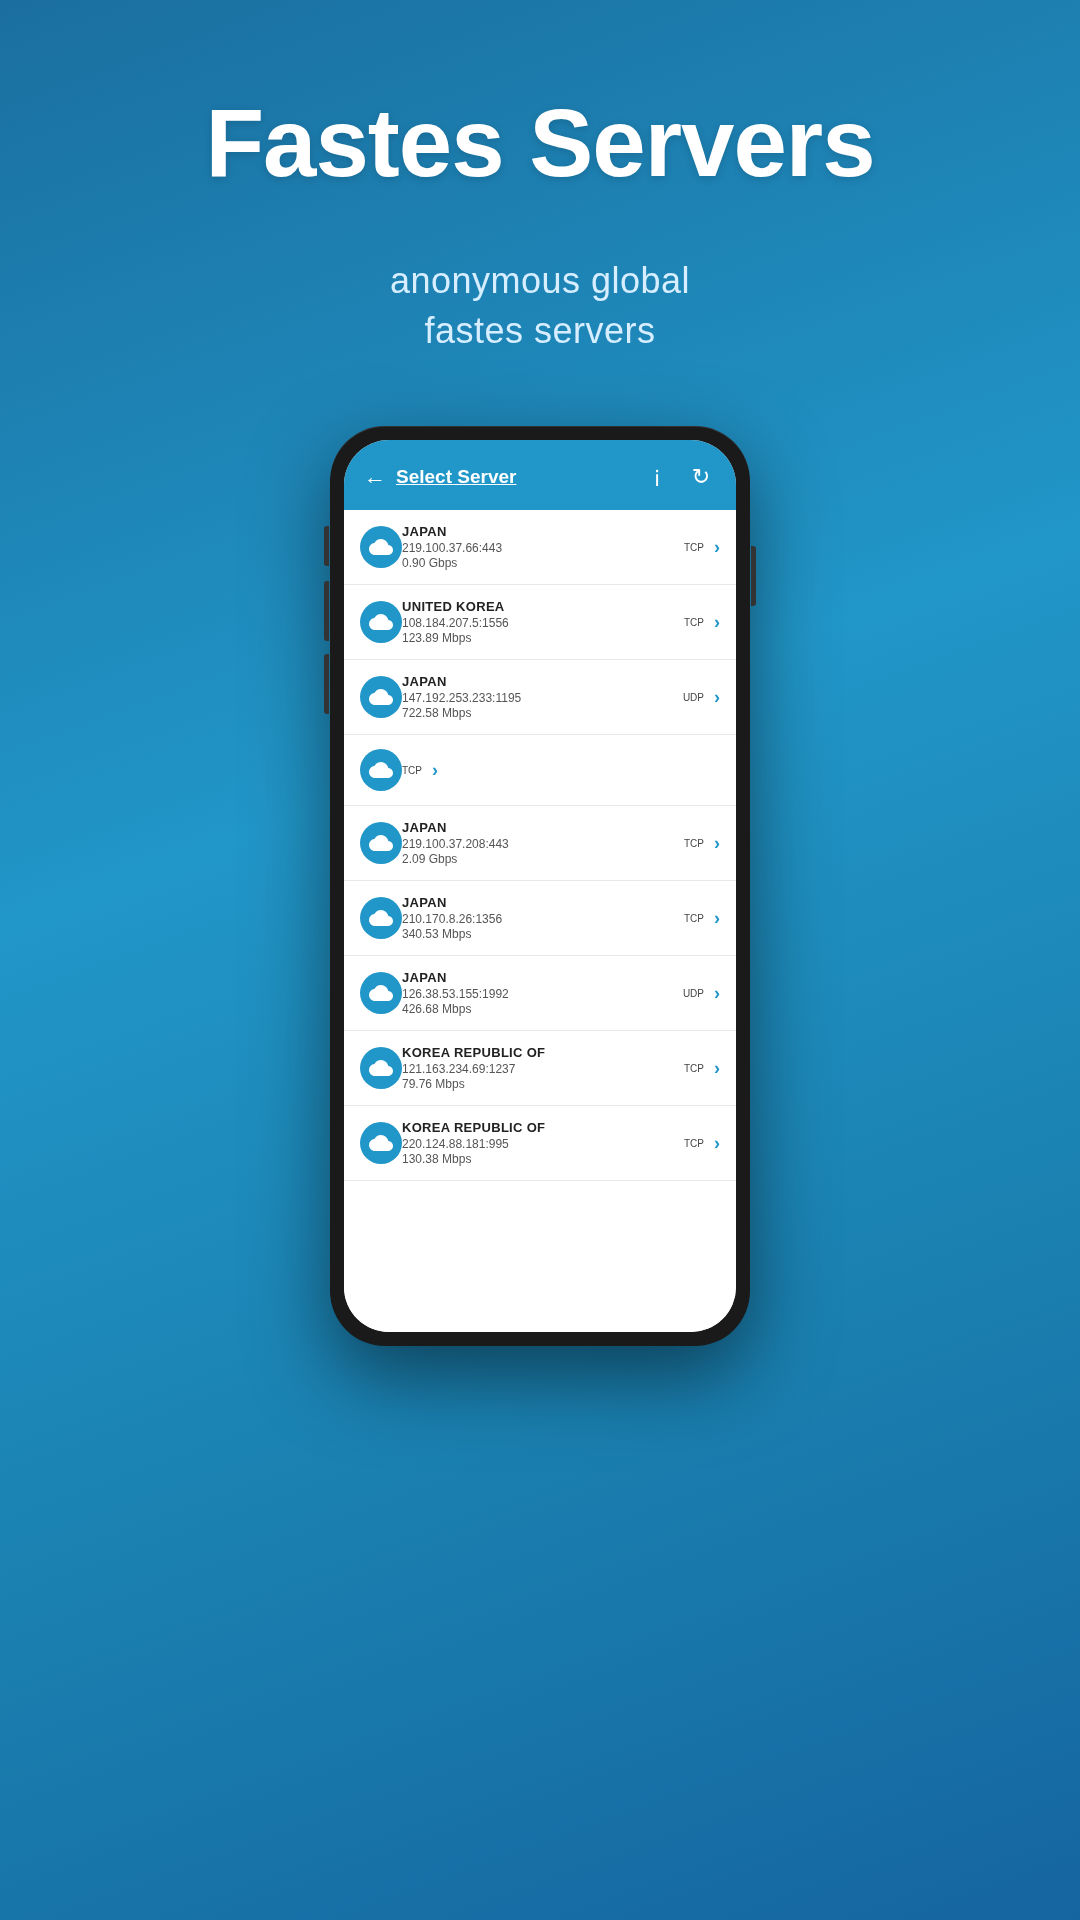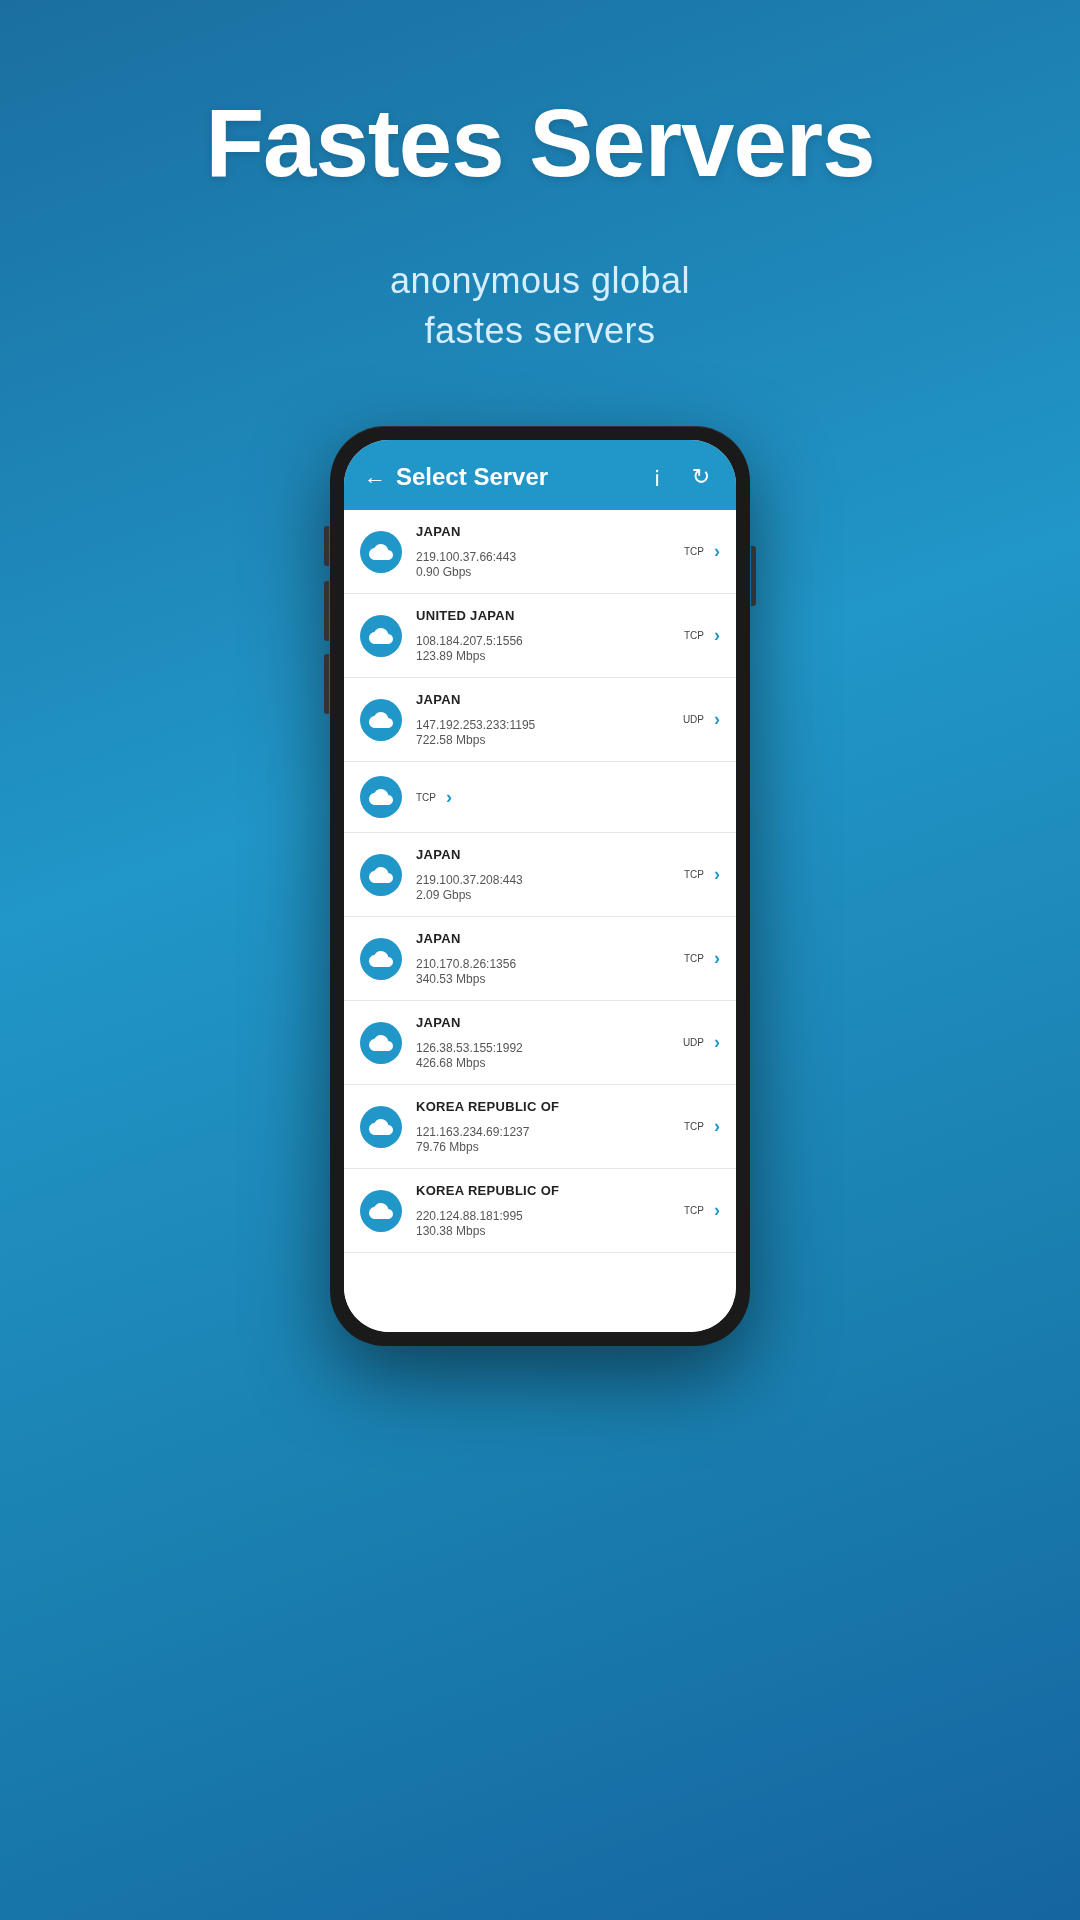--- a/index.html
+++ b/index.html
@@ -73,22 +73,23 @@
     }
 
     .back-arrow {
       color: white;
       font-size: 22px;
       line-height: 1;
     }
 
     .header-title {
       color: white;
-      font-size: 24px;
+      font-size: 19px;
       font-weight: 600;
+      text-decoration: underline;
     }
 
     .header-icons {
       display: flex;
       gap: 14px;
       align-items: center;
     }
 
     .header-icon-btn {
       color: white;
@@ -105,21 +106,20 @@
       background: white;
       overflow: hidden;
     }
 
     .server-item {
       display: flex;
       align-items: center;
       padding: 14px 16px;
       border-bottom: 1px solid #e8e8e8;
       background: white;
-      gap: 14px;
     }
 
     .cloud-icon {
       width: 42px;
       height: 42px;
       background: #2196c8;
       border-radius: 50%;
       display: flex;
       align-items: center;
       justify-content: center;
@@ -140,21 +140,21 @@
     .server-country {
       font-size: 13px;
       font-weight: 700;
       color: #222;
       letter-spacing: 0.3px;
     }
 
     .server-ip {
       font-size: 12px;
       color: #555;
-      margin-top: 11px;
+      margin-top: 2px;
     }
 
     .server-speed {
       font-size: 12px;
       color: #555;
       margin-top: 1px;
     }
 
     .server-protocol {
       font-size: 10px;
@@ -264,21 +264,21 @@
         <span class="chevron">›</span>
       </div>
     </div>
         <div class="server-item">
       <div class="cloud-icon">
         <svg viewBox="0 0 24 24" xmlns="http://www.w3.org/2000/svg">
           <path d="M19.35 10.04A7.49 7.49 0 0 0 12 4C9.11 4 6.6 5.64 5.35 8.04A5.994 5.994 0 0 0 0 14c0 3.31 2.69 6 6 6h13c2.76 0 5-2.24 5-5 0-2.64-2.05-4.78-4.65-4.96z"></path>
         </svg>
       </div>
       <div class="server-info">
-        <div class="server-country">UNITED JAPAN</div>
+        <div class="server-country">UNITED KOREA</div>
         <div class="server-ip">108.184.207.5:1556</div>
         <div class="server-speed">123.89 Mbps</div>
       </div>
       <div class="server-right">
         <span class="server-protocol">TCP</span>
         <span class="chevron">›</span>
       </div>
     </div>
         <div class="server-item">
       <div class="cloud-icon">

